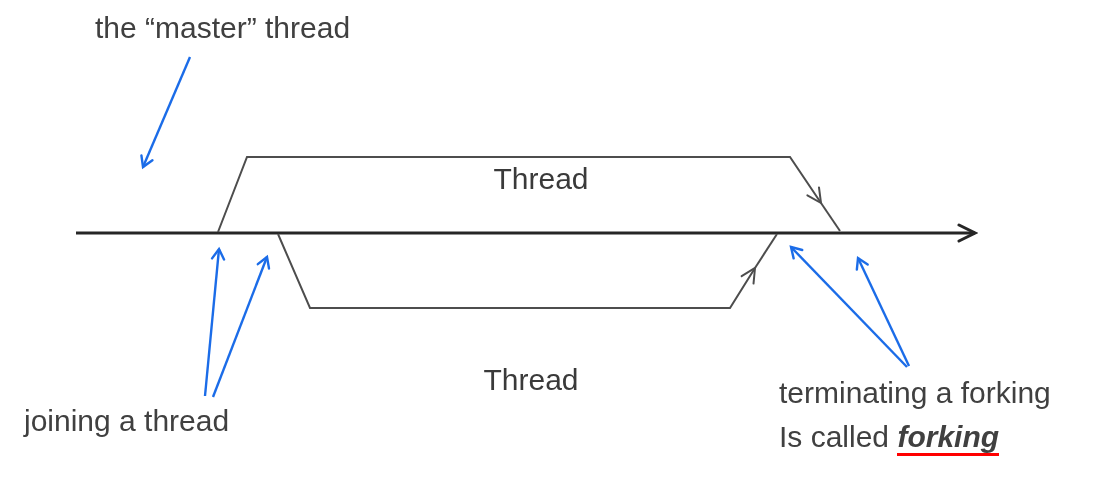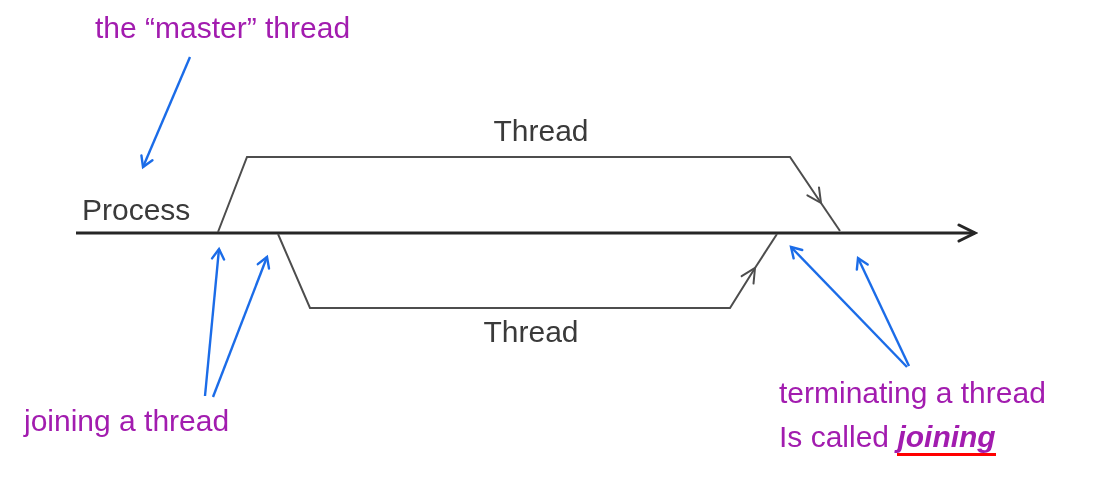--- a/index.html
+++ b/index.html
@@ -18,26 +18,26 @@
   }
   .lbl {
     position: absolute;
     color: #3a3a3a;
     font-size: 30px;
     line-height: 1.2;
     white-space: nowrap;
   }
   .note {
     position: absolute;
-    color: #a21caf;
+    color: #404040;
     font-size: 30px;
     line-height: 44px;
     white-space: nowrap;
   }
-  .center-x { transform: translateX(-50%); }
+  .center-x { transform: translateX(-50%); margin-top: 48px; }
   .keyword {
     font-weight: bold;
     font-style: italic;
     border-bottom: 3px solid #ff0000;
     padding-bottom: 0px;
   }
 </style>
 </head>
 <body>
 
@@ -66,28 +66,27 @@
 
     <path d="M 190,57 L 143,167" fill="none" stroke="#1b6ce8" stroke-width="2.4" marker-end="url(#chev-blue)"></path>
     <path d="M 205,396 L 219,249" fill="none" stroke="#1b6ce8" stroke-width="2.4" marker-end="url(#chev-blue)"></path>
     <path d="M 213,397 L 267,257" fill="none" stroke="#1b6ce8" stroke-width="2.4" marker-end="url(#chev-blue)"></path>
     <path d="M 907,367 L 791,247" fill="none" stroke="#1b6ce8" stroke-width="2.4" marker-end="url(#chev-blue)"></path>
     <path d="M 909,366 L 858,258" fill="none" stroke="#1b6ce8" stroke-width="2.4" marker-end="url(#chev-blue)"></path>
   </svg>
 
   <div class="note" style="left:95px; top:10px; line-height:36px;">the “master” thread</div>
 
-  <div class="lbl" style="left:82px; top:192px;">Process</div>
 
   <div class="lbl center-x" style="left:541px; top:113px;">Thread</div>
 
   <div class="lbl center-x" style="left:531px; top:314px;">Thread</div>
 
   <div class="note" style="left:24px; top:399px;">
     <div>joining a thread</div>
   </div>
 
   <div class="note" style="left:779px; top:371px;">
-    <div>terminating a thread</div>
-    <div><span>Is called </span><span class="keyword">joining</span></div>
+    <div>terminating a forking</div>
+    <div><span>Is called </span><span class="keyword">forking</span></div>
   </div>
 
 </div>
 
 </body></html>

